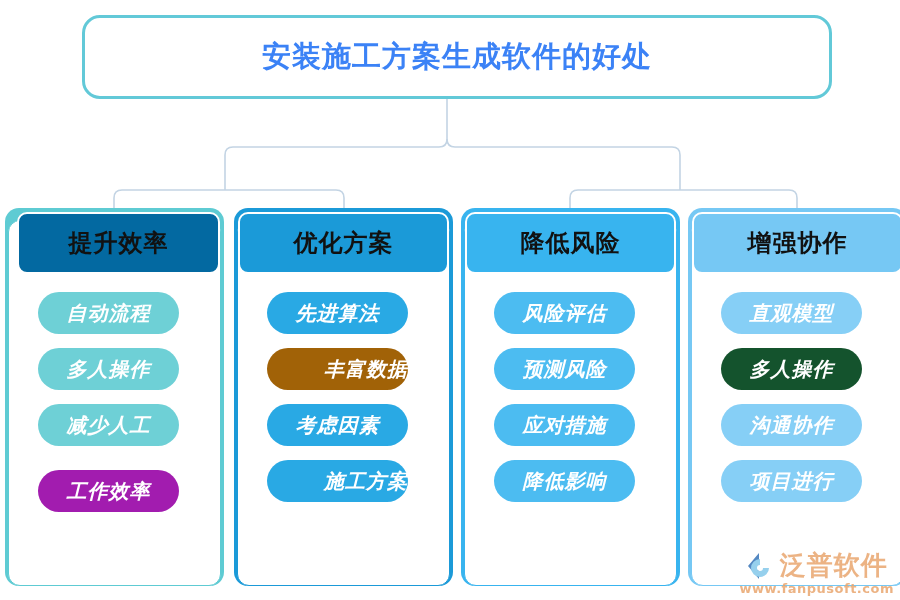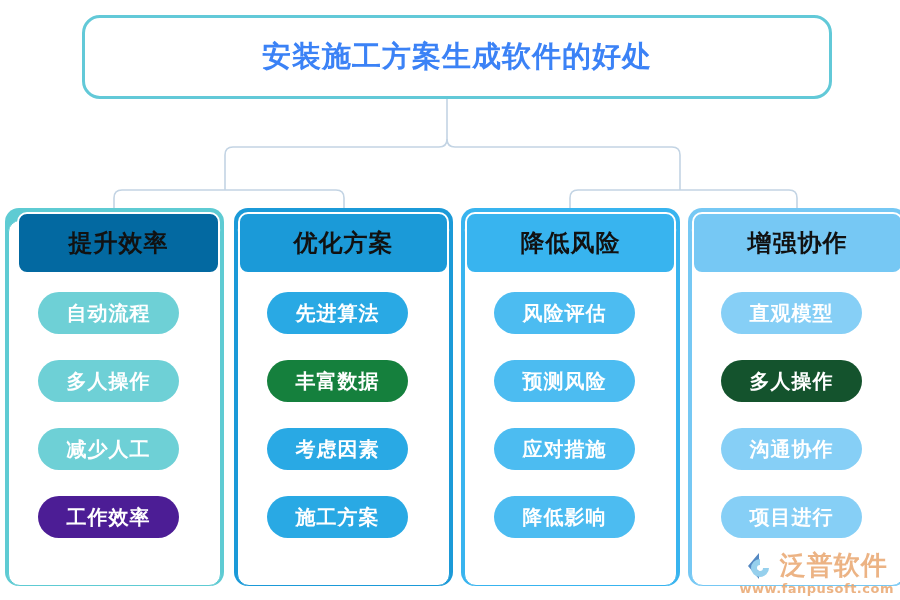--- a/index.html
+++ b/index.html
@@ -79,21 +79,22 @@
     letter-spacing:1px;
     white-space:nowrap;
   }
 
   .pills{
     position:absolute;
     left:0;right:12px;top:84px;
     display:flex;
     flex-direction:column;
     align-items:center;
-    gap:26px;
+    gap:14px;
+    font-style:italic;
   }
   .pill{
     width:141px;
     height:42px;
     border-radius:21px;
     display:flex;align-items:center;justify-content:center;
     box-sizing:border-box;
   }
   .pill-text{
     font-size:20px;
@@ -165,43 +166,43 @@
     <div class="pills">
       <div class="pill" style="background: rgb(110, 208, 214);">
           <span class="pill-text">自动流程</span>
         </div>
       <div class="pill" style="background: rgb(110, 208, 214);">
           <span class="pill-text">多人操作</span>
         </div>
       <div class="pill" style="background: rgb(110, 208, 214);">
           <span class="pill-text">减少人工</span>
         </div>
-      <div class="pill" style="background: #4c1d95;">
+      <div class="pill" style="background: #a21caf; margin-top: 10px;">
           <span class="pill-text">工作效率</span>
         </div>
     </div>
   </div>
 
   <div class="col col-2">
     <div class="col-shell" style="background: rgb(27, 154, 216);"></div>
     <div class="col-body" style="border-color: rgb(27, 154, 216);"></div>
     <div class="col-head" style="background: rgb(27, 154, 216);">
       <span class="col-head-text">优化方案</span>
     </div>
     <div class="pills">
       <div class="pill" style="background: rgb(41, 169, 228);">
           <span class="pill-text">先进算法</span>
         </div>
-      <div class="pill" style="background: #15803d;">
+      <div class="pill" style="background: #a16207; justify-content: flex-end;">
           <span class="pill-text">丰富数据</span>
         </div>
       <div class="pill" style="background: rgb(41, 169, 228);">
           <span class="pill-text">考虑因素</span>
         </div>
-      <div class="pill" style="background: rgb(41, 169, 228);">
+      <div class="pill" style="background: rgb(41, 169, 228); justify-content: flex-end;">
           <span class="pill-text">施工方案</span>
         </div>
     </div>
   </div>
 
   <div class="col col-3">
     <div class="col-shell" style="background: rgb(56, 180, 239);"></div>
     <div class="col-body" style="border-color: rgb(56, 180, 239);"></div>
     <div class="col-head" style="background: rgb(56, 180, 239);">
       <span class="col-head-text">降低风险</span>

